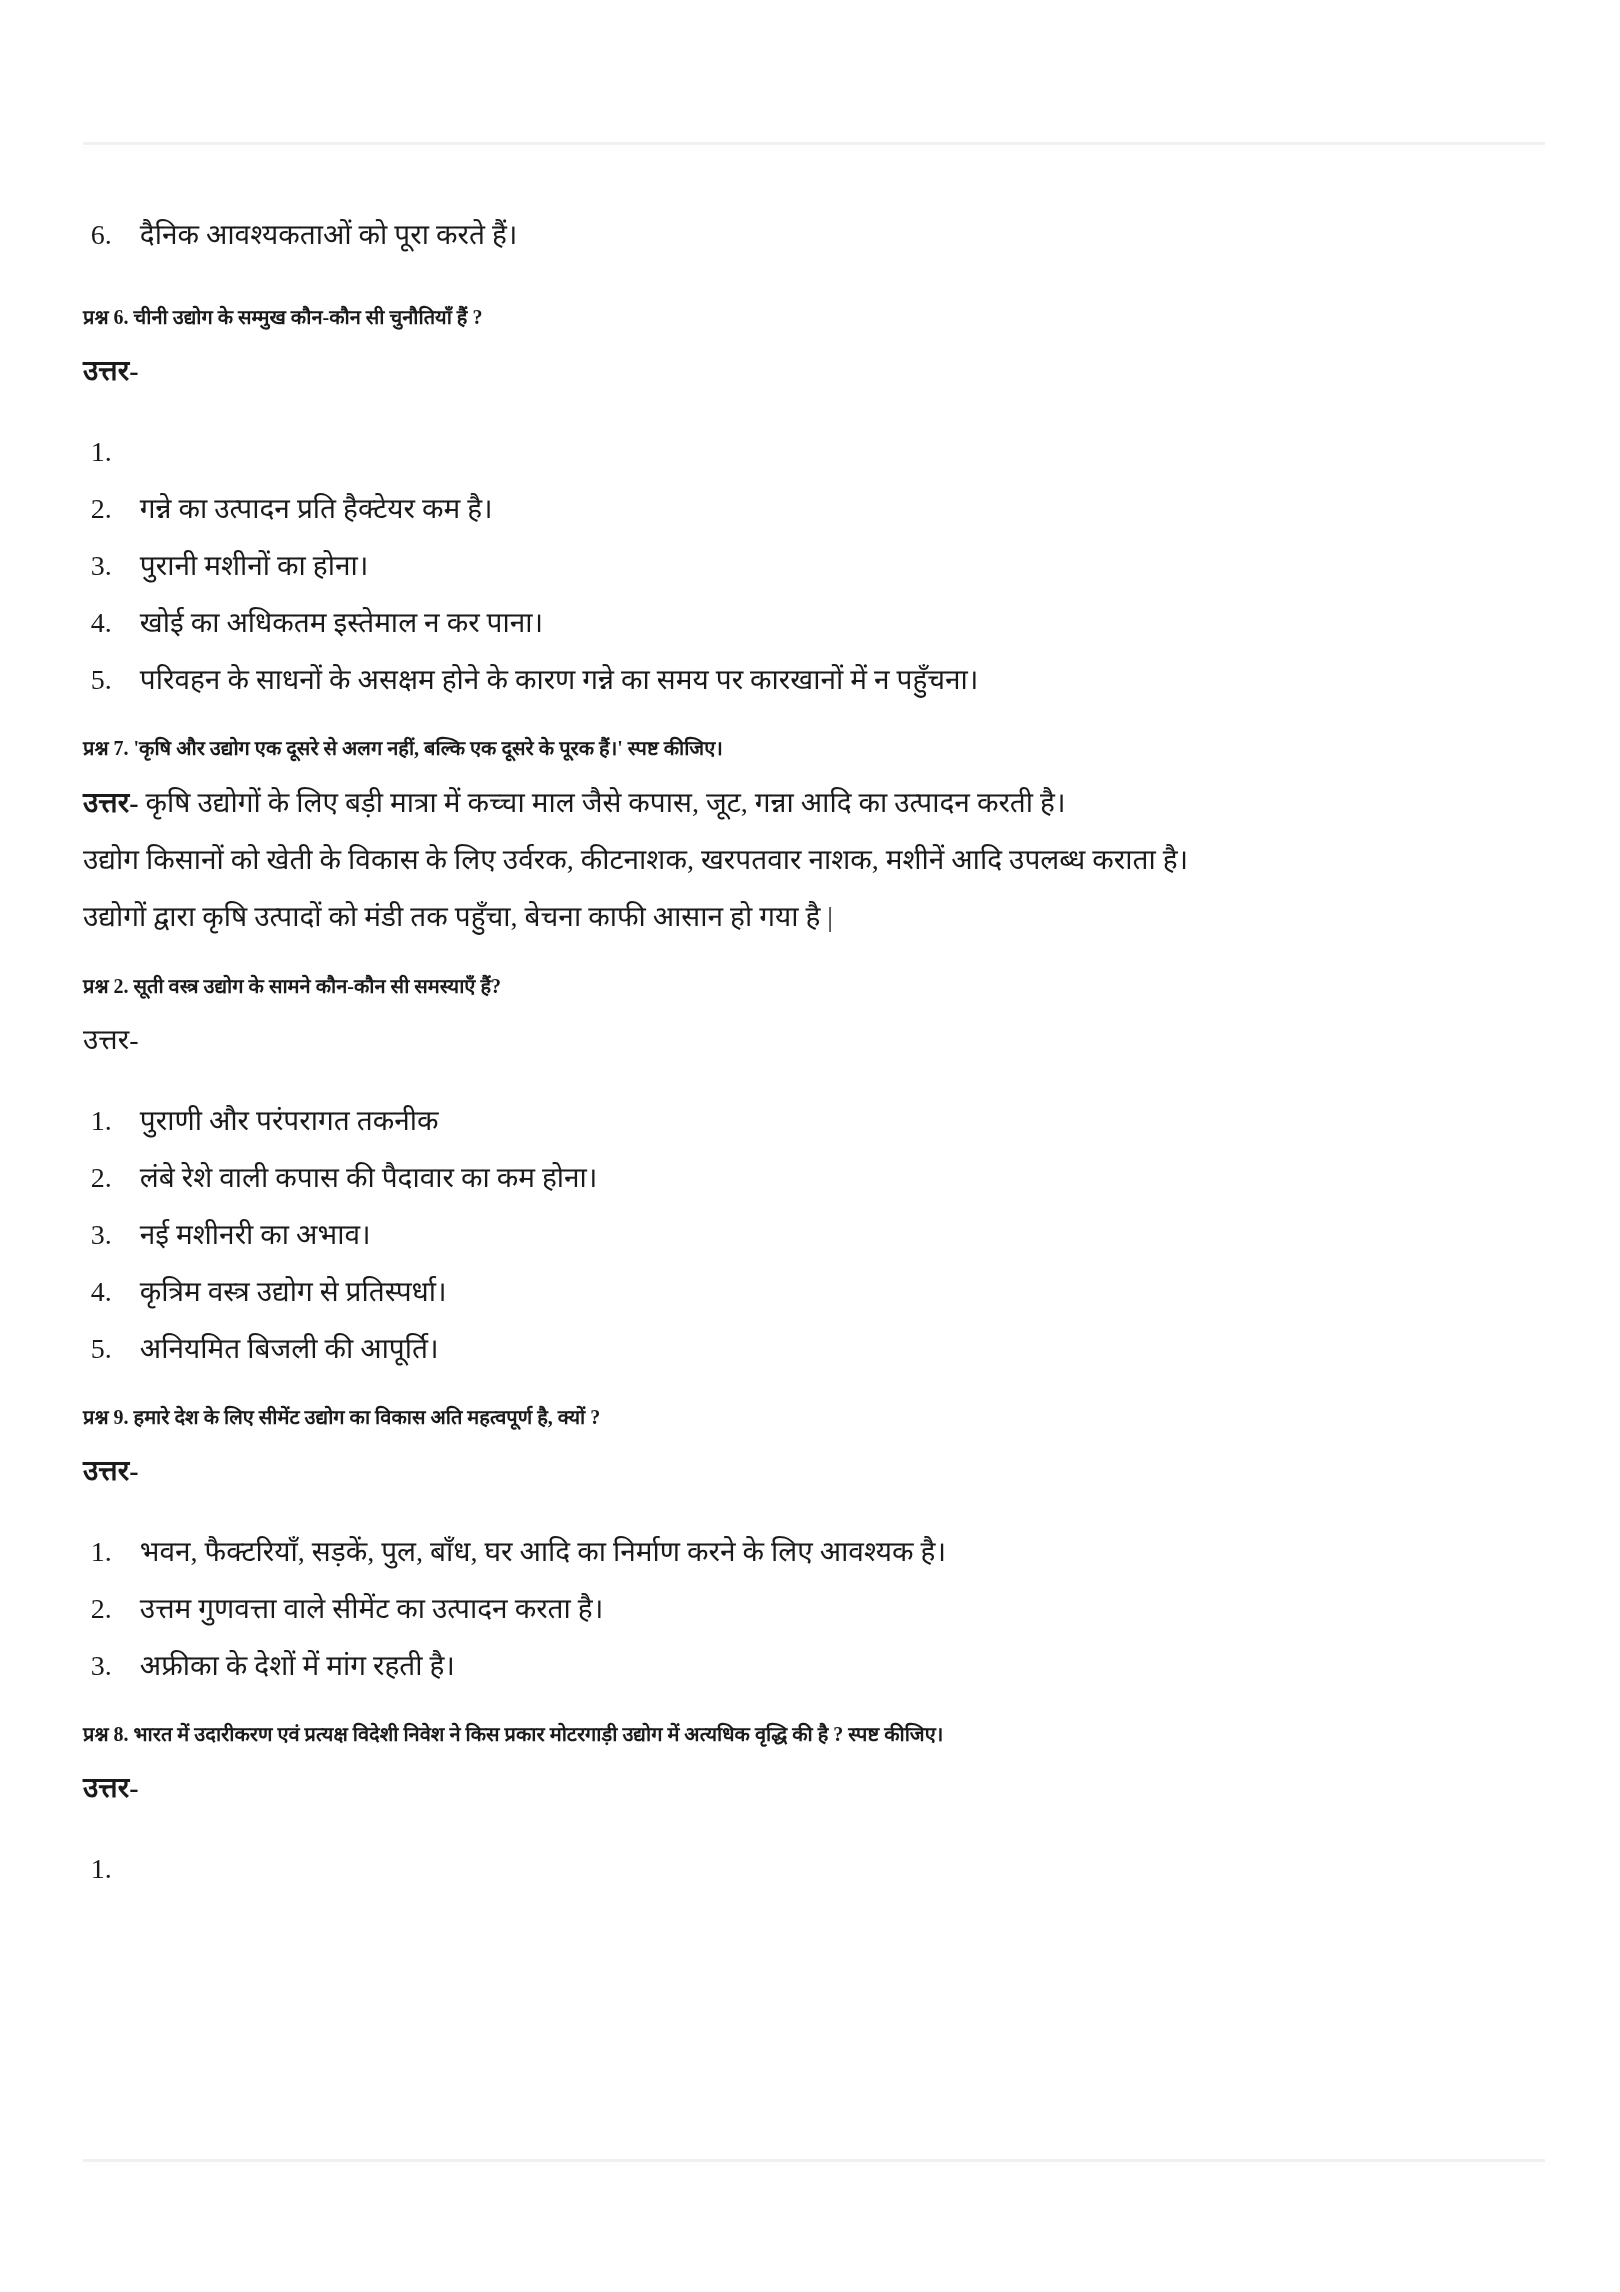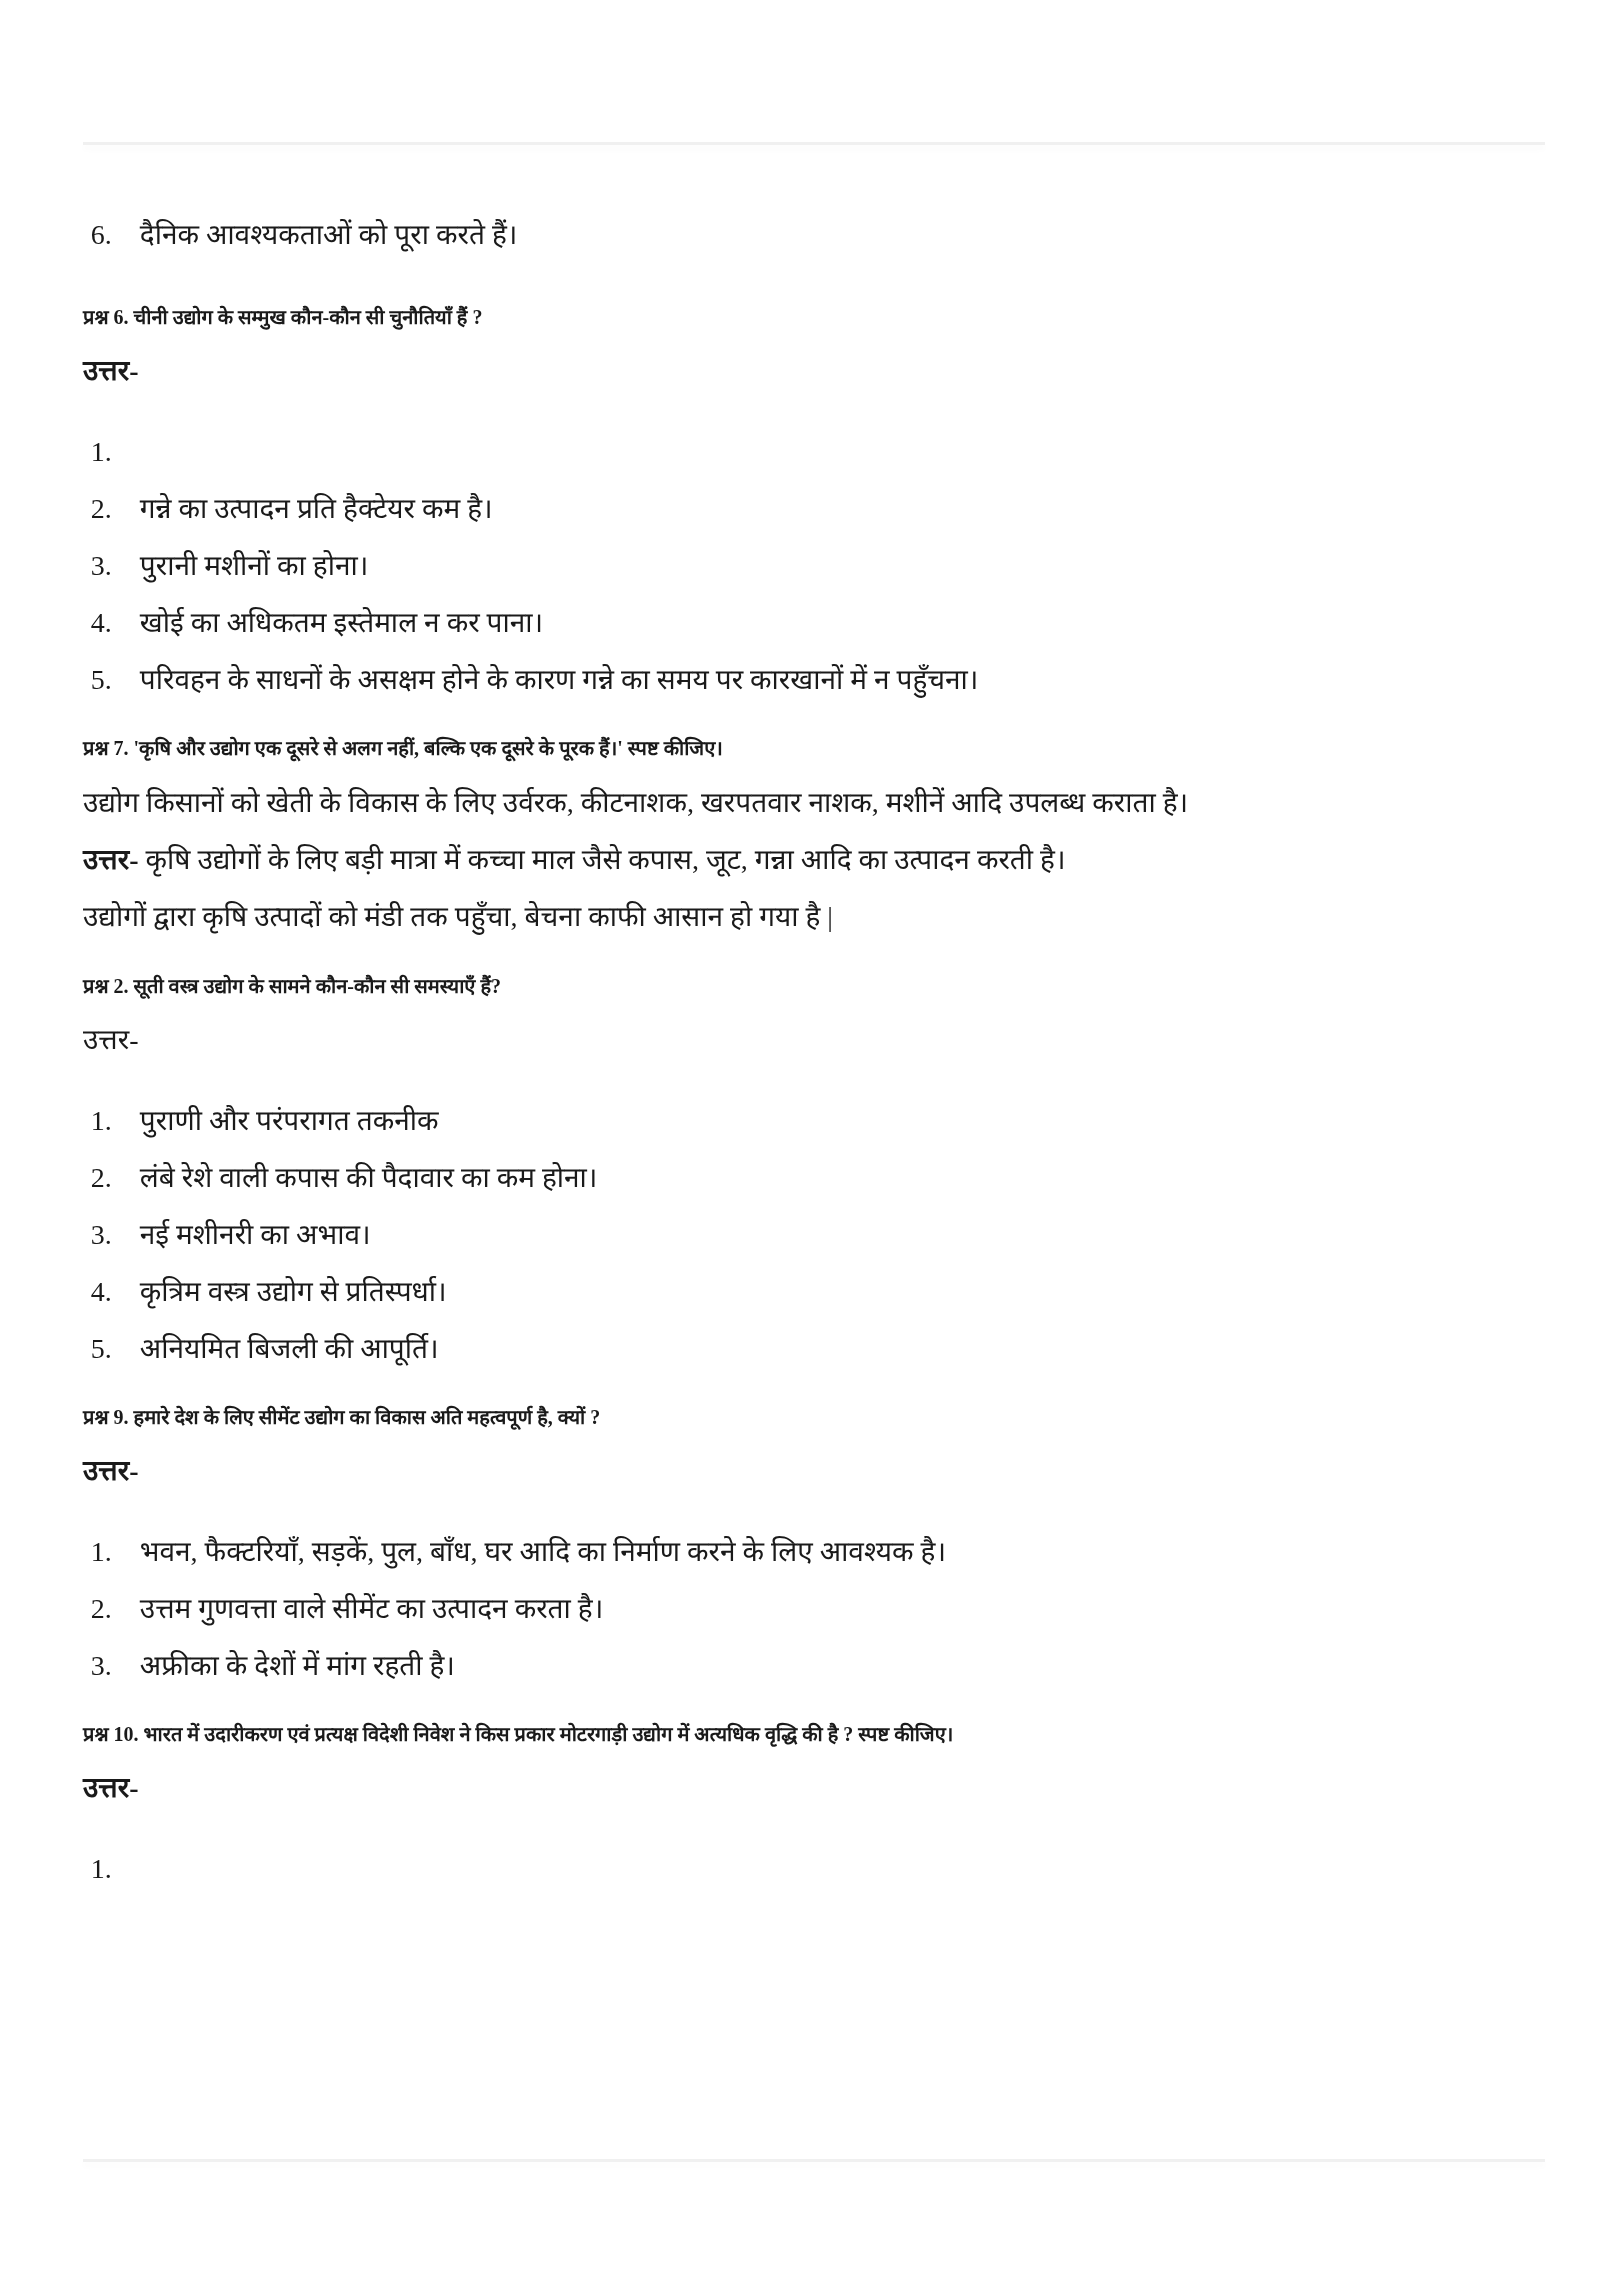--- a/index.html
+++ b/index.html
@@ -56,22 +56,22 @@
         <span class="num">4.</span>
         <span>खोई का अधिकतम इस्तेमाल न कर पाना।</span>
       </li>
     <li>
         <span class="num">5.</span>
         <span>परिवहन के साधनों के असक्षम होने के कारण गन्ने का समय पर कारखानों में न पहुँचना।</span>
       </li>
   </ol>
 
   <p class="q" style="margin-bottom:6px;">प्रश्न 7. 'कृषि और उद्योग एक दूसरे से अलग नहीं, बल्कि एक दूसरे के पूरक हैं।' स्पष्ट कीजिए।</p>
+  <p class="para"><b>उत्तर-</b> <span>कृषि उद्योगों के लिए बड़ी मात्रा में कच्चा माल जैसे कपास, जूट, गन्ना आदि का उत्पादन करती है।</span></p>
   <p class="para">उद्योग किसानों को खेती के विकास के लिए उर्वरक, कीटनाशक, खरपतवार नाशक, मशीनें आदि उपलब्ध कराता है।</p>
-  <p class="para"><b>उत्तर-</b> <span>कृषि उद्योगों के लिए बड़ी मात्रा में कच्चा माल जैसे कपास, जूट, गन्ना आदि का उत्पादन करती है।</span></p>
   <p class="para" style="margin-bottom:21.6px;">उद्योगों द्वारा कृषि उत्पादों को मंडी तक पहुँचा, बेचना काफी आसान हो गया है |</p>
 
   <p class="q">प्रश्न 2. सूती वस्त्र उद्योग के सामने कौन-कौन सी समस्याएँ हैं?</p>
   <p class="ans-label" style="margin-top:13.7px;margin-bottom:33px;">उत्तर-</p>
   <ol style="margin-bottom:21.6px;">
     <li>
         <span class="num">1.</span>
         <span>पुराणी और परंपरागत तकनीक</span>
       </li>
     <li>
@@ -102,21 +102,21 @@
     <li>
         <span class="num">2.</span>
         <span>उत्तम गुणवत्ता वाले सीमेंट का उत्पादन करता है।</span>
       </li>
     <li>
         <span class="num">3.</span>
         <span>अफ्रीका के देशों में मांग रहती है।</span>
       </li>
   </ol>
 
-  <p class="q">प्रश्न 10. भारत में उदारीकरण एवं प्रत्यक्ष विदेशी निवेश ने किस प्रकार मोटरगाड़ी उद्योग में अत्यधिक वृद्धि की है ? स्पष्ट कीजिए।</p>
+  <p class="q">प्रश्न 8. भारत में उदारीकरण एवं प्रत्यक्ष विदेशी निवेश ने किस प्रकार मोटरगाड़ी उद्योग में अत्यधिक वृद्धि की है ? स्पष्ट कीजिए।</p>
   <p class="ans-label bold" style="margin-top:13.7px;margin-bottom:33px;">उत्तर-</p>
   <ol>
     <li>
         <span class="num">1.</span>
       </li>
   </ol>
 </div>
 
 <div class="divider bottom"></div>
 

